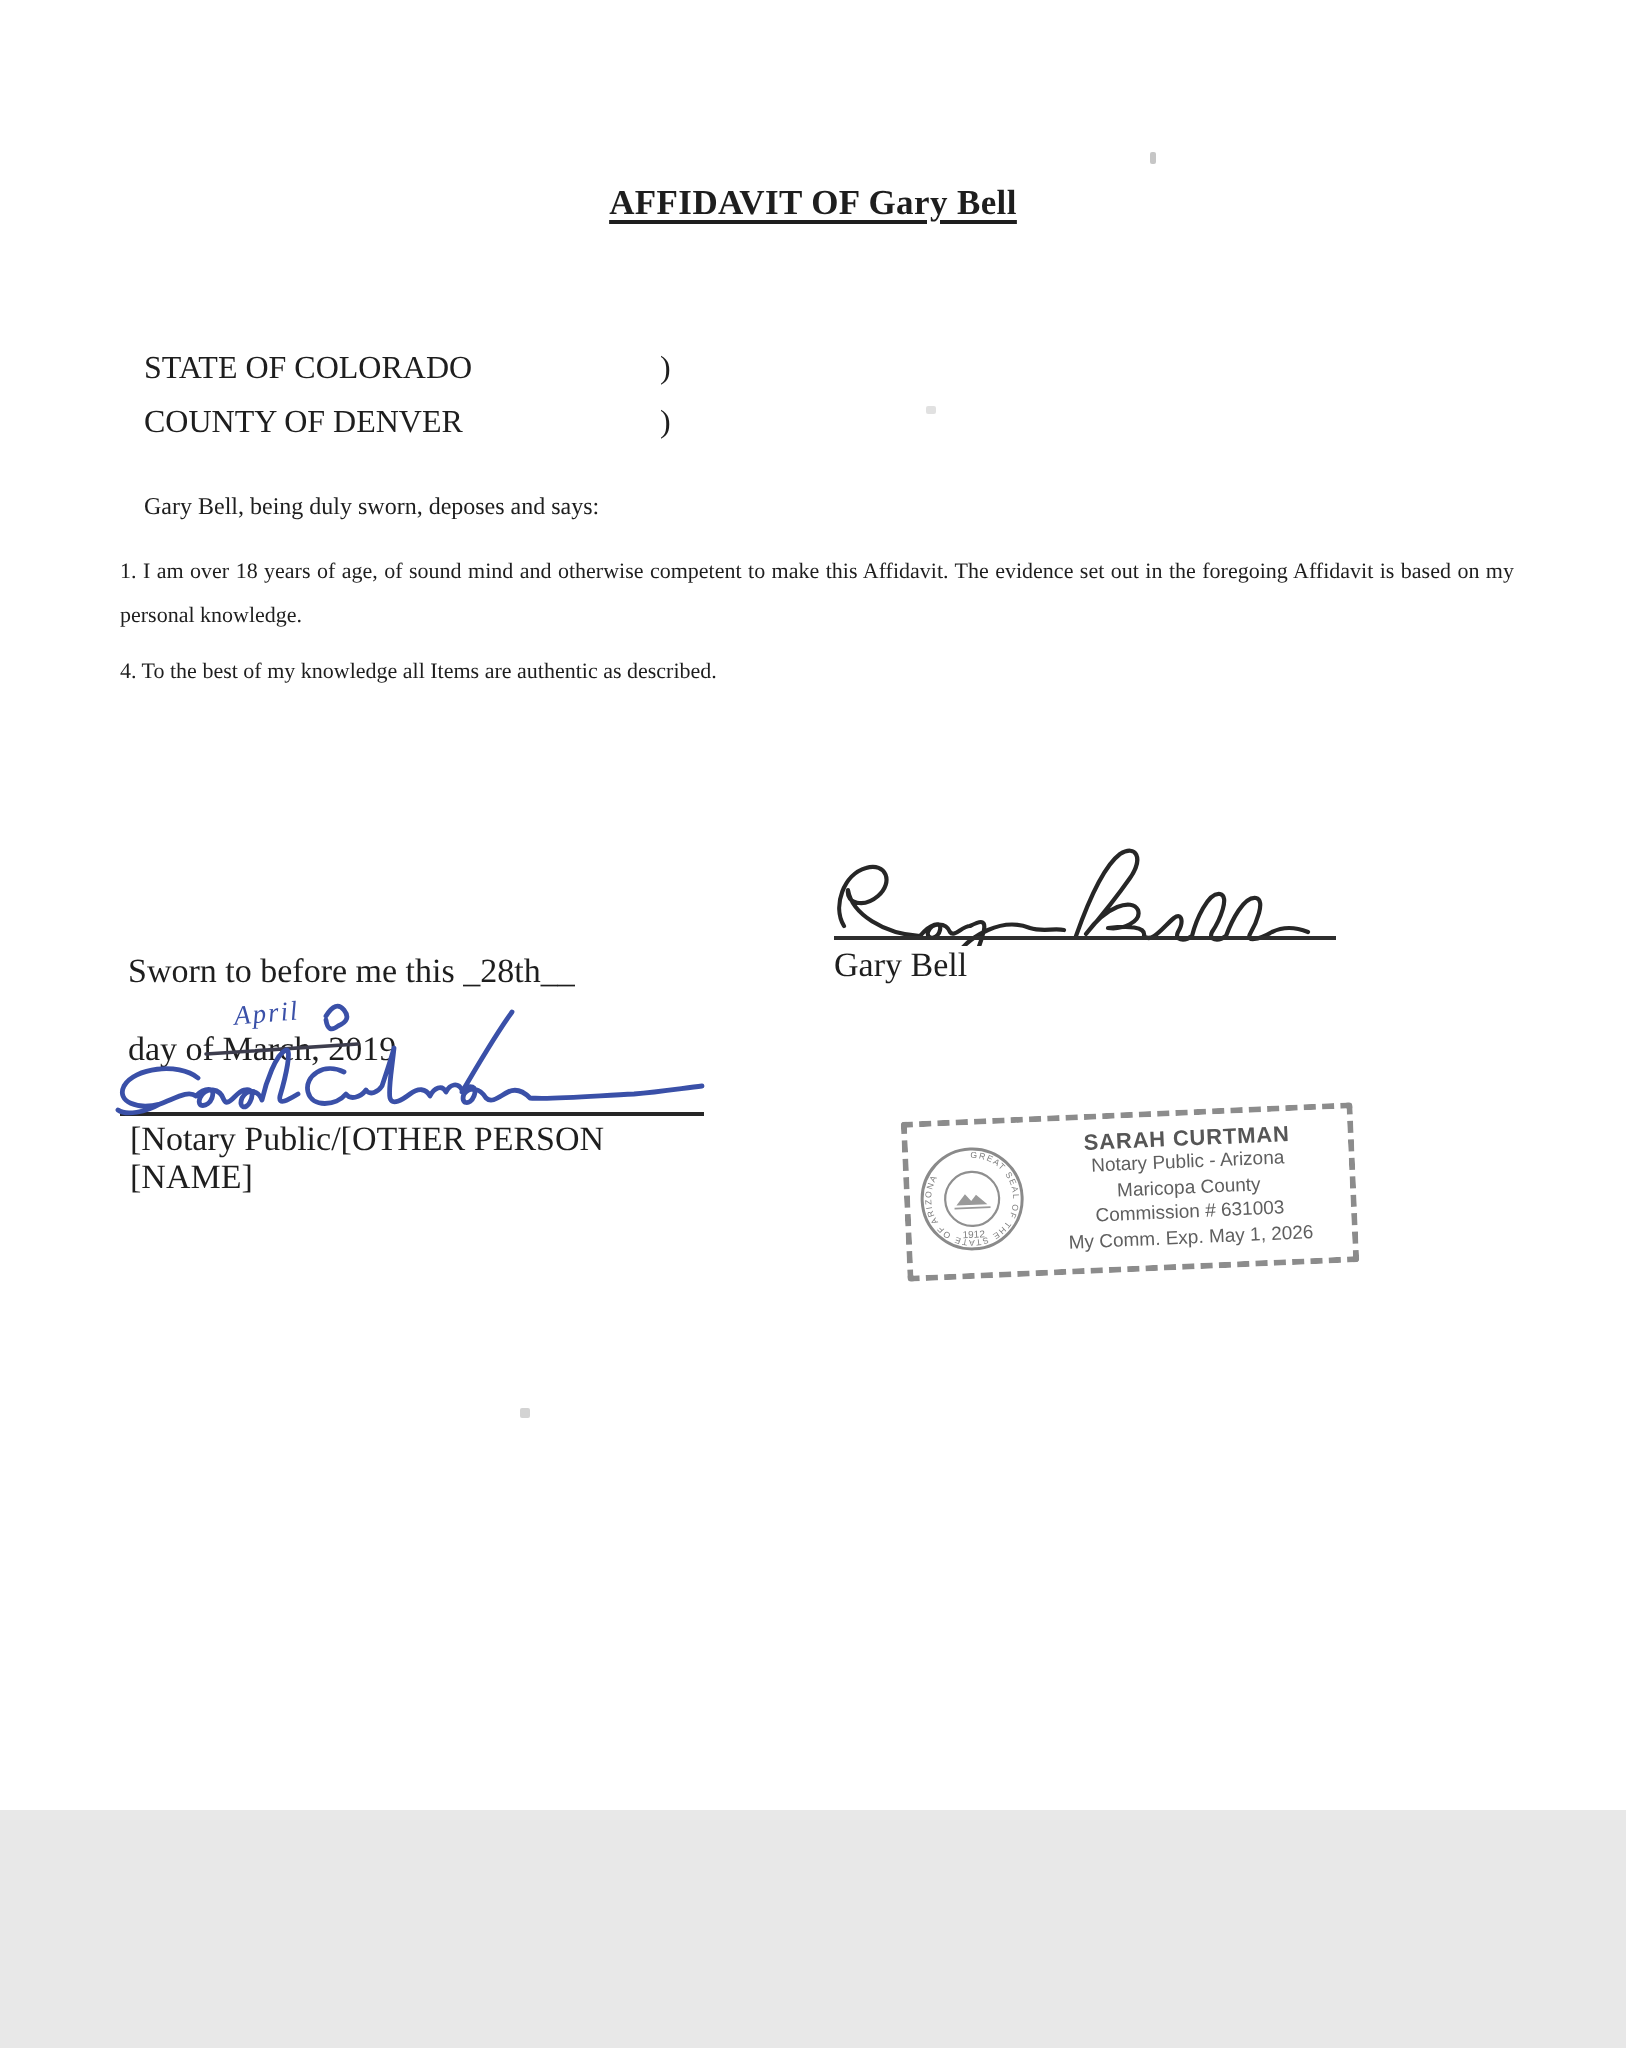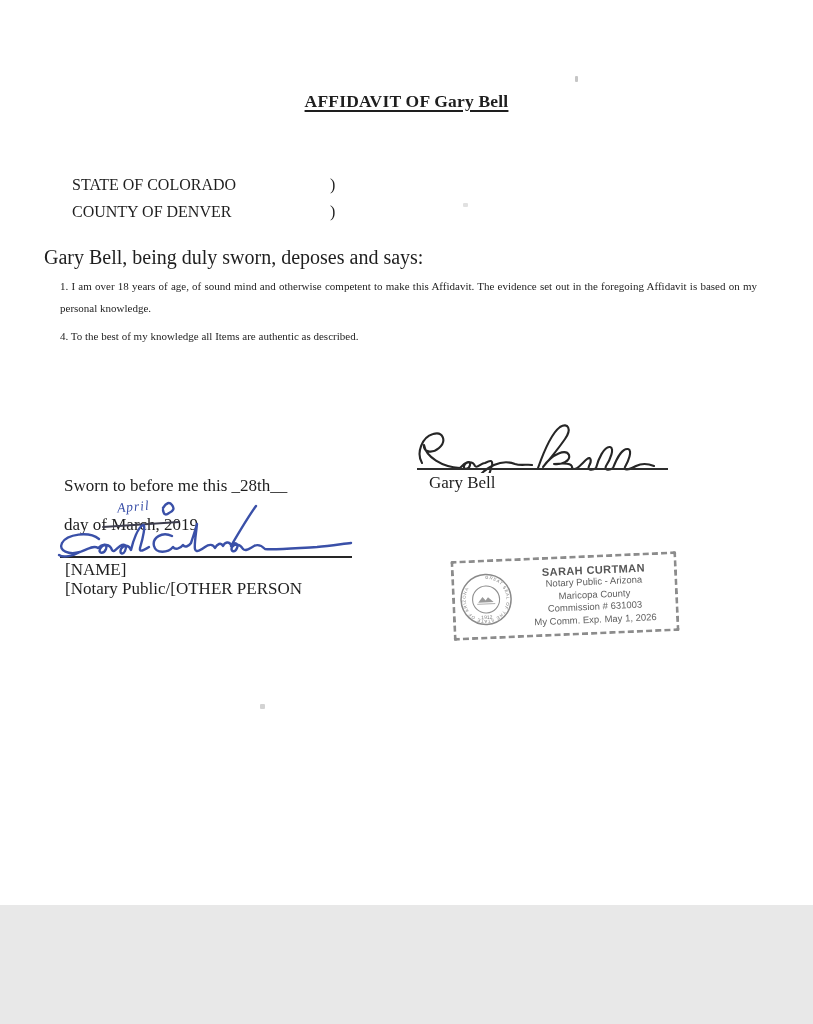--- a/index.html
+++ b/index.html
@@ -13,28 +13,28 @@
   .title{
     top:91px; left:0; width:813px; text-align:center;
     font-size:17.5px; font-weight:bold; letter-spacing:.2px;
     text-decoration:underline; text-underline-offset:3px; text-decoration-thickness:1.5px;
   }
   
   .venue{top:144px; left:72px; width:320px; font-size:16px;margin-top:32px;}
   .venue-row{position:relative; height:26.5px; line-height:18px;}
   .venue-paren{position:absolute; left:258px; top:0; white-space:pre;}
   
-  .opening{top:246px; left:44px; width:697px; font-size:20px;}
+  .opening{top:246px; left:72px; width:697px; font-size:12px;}
   .paras{top:276px; left:60px; width:697px; font-size:11px; line-height:21.5px; text-align:justify;}
   .paras p{margin:0 0 7px 0;}
   
   .gary-sig{left:408px; top:421px; width:262px; height:52px;}
   .gary-sig path{fill:none; stroke:#262626; stroke-width:2.1; stroke-linecap:round; stroke-linejoin:round;}
   .gary-line{left:417px; top:468px; width:251px; height:2px; background:#2e2e2e;}
-  .gary-name{left:417px; top:473px; font-size:17px;margin-left:12px;}
+  .gary-name{left:417px; top:473px; font-size:17px;}
   
   .sworn-line{left:64px; top:476px; font-size:17px;}
   .day-line{left:64px; top:515px; font-size:17px;}
   .april{
     left:117px; top:499px; font-size:13.5px; font-style:italic;
     transform:rotate(-5deg); letter-spacing:1px; z-index:3;
   }
   .sarah-sig{left:55px; top:492px; width:312px; height:80px; z-index:2;}
   .sarah-sig .ink{fill:none; stroke-width:2.4; stroke-linecap:round; stroke-linejoin:round;}
   .sarah-sig .strike{fill:none; stroke:#3d3d4d; stroke-width:1.8; stroke-linecap:round;}
@@ -124,22 +124,22 @@
 
     <path class="ink" stroke="#3a50a8" d="M117,44 C107,39 97,46 99,54 C101,62 113,61 118,55
              C120,58 125,57 128,53 C130,56 134,54 136,51 C138,45 141,36 142,32 C141,42 139,53 140,57 C141,61 146,58 150,55
              C154,52 158,52 160,56 C162,52 166,50 168,54 C170,50 174,49 176,53 C180,50 184,51 182,56 C180,61 175,60 177,55
              C180,51 185,52 188,57 C191,60 195,56 199,54 C203,52 207,54 210,57
              C220,58 242,56 262,55 C275,54 287,52 296,51"></path>
   </svg>
   <div class="abs notary-line"></div>
 
   <div class="abs notary-block">
+    <div>[Notary Public/[OTHER PERSON</div>
     <div>[NAME]</div>
-    <div>[Notary Public/[OTHER PERSON</div>
   </div>
 
   <div class="abs stamp">
     <svg class="seal" width="54" height="54" viewBox="0 0 54 54">
       <circle class="ring" cx="27" cy="27" r="25"></circle>
       <circle class="inner" cx="27" cy="27" r="13.5"></circle>
       <defs>
           <path id="sealRingPath" d="M 27 6.5 A 20.5 20.5 0 1 1 26.99 6.5"></path>
         </defs>
       <text class="ring-text"><textPath href="#sealRingPath">GREAT SEAL OF THE STATE OF ARIZONA</textPath></text>

